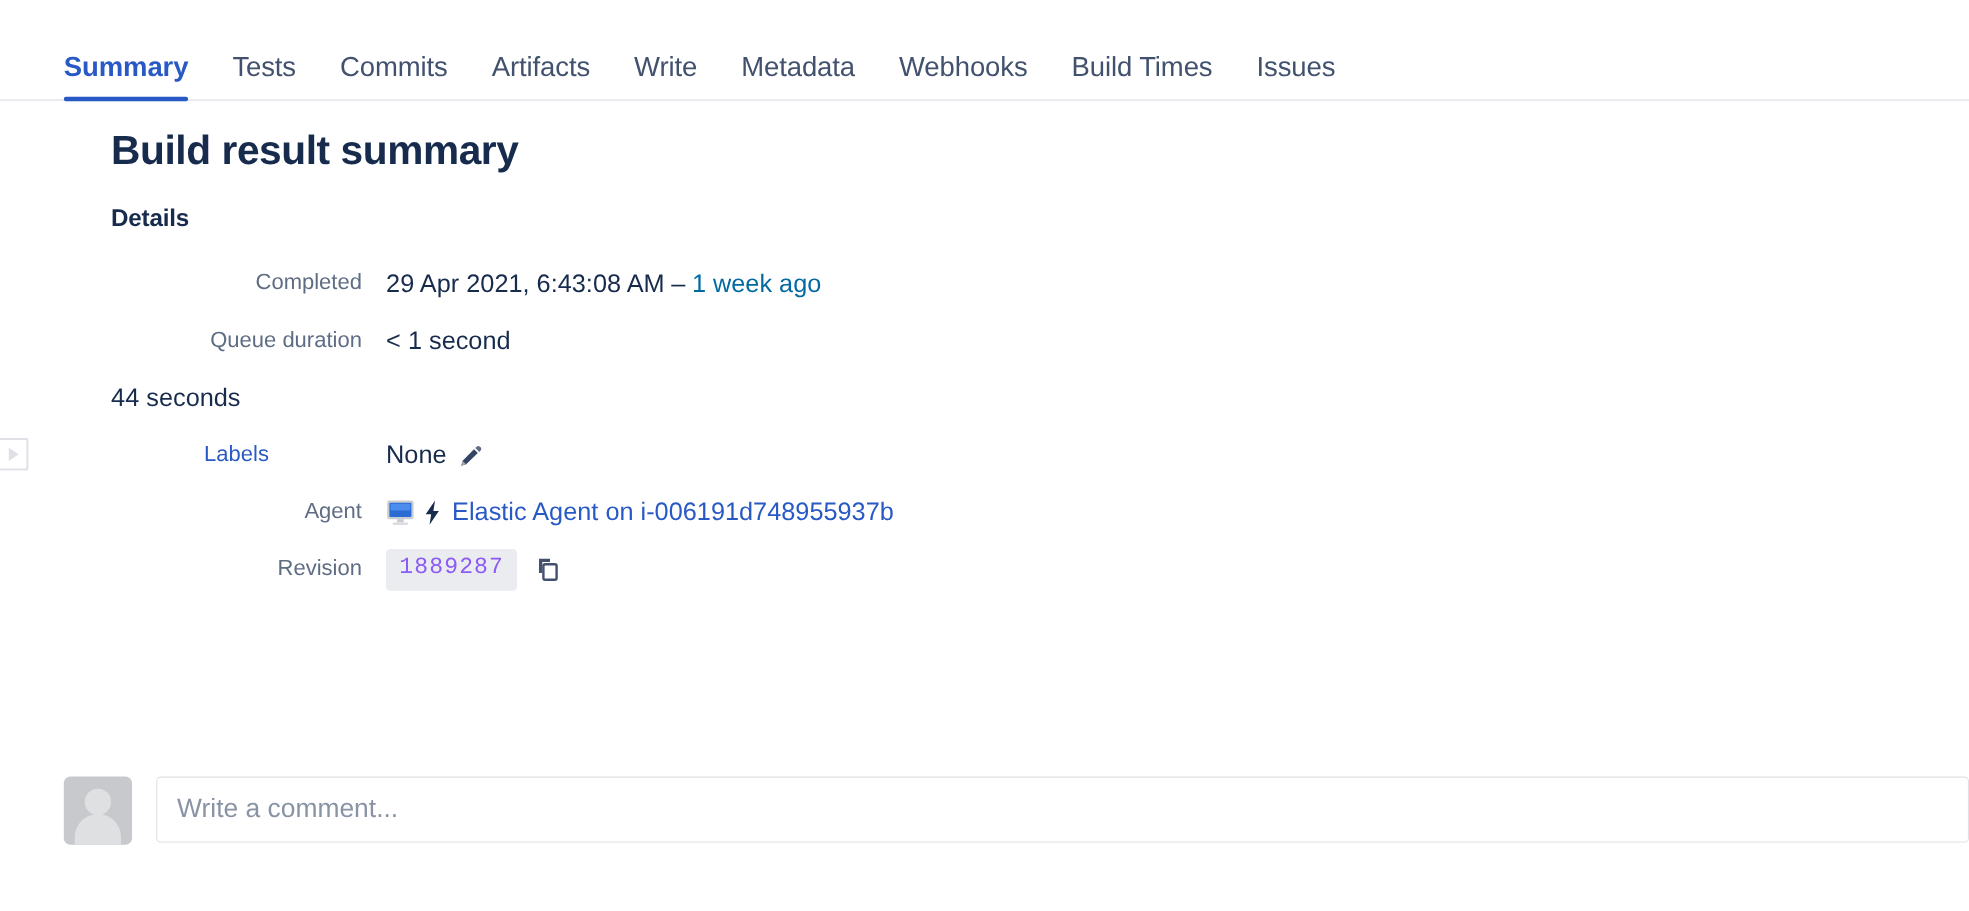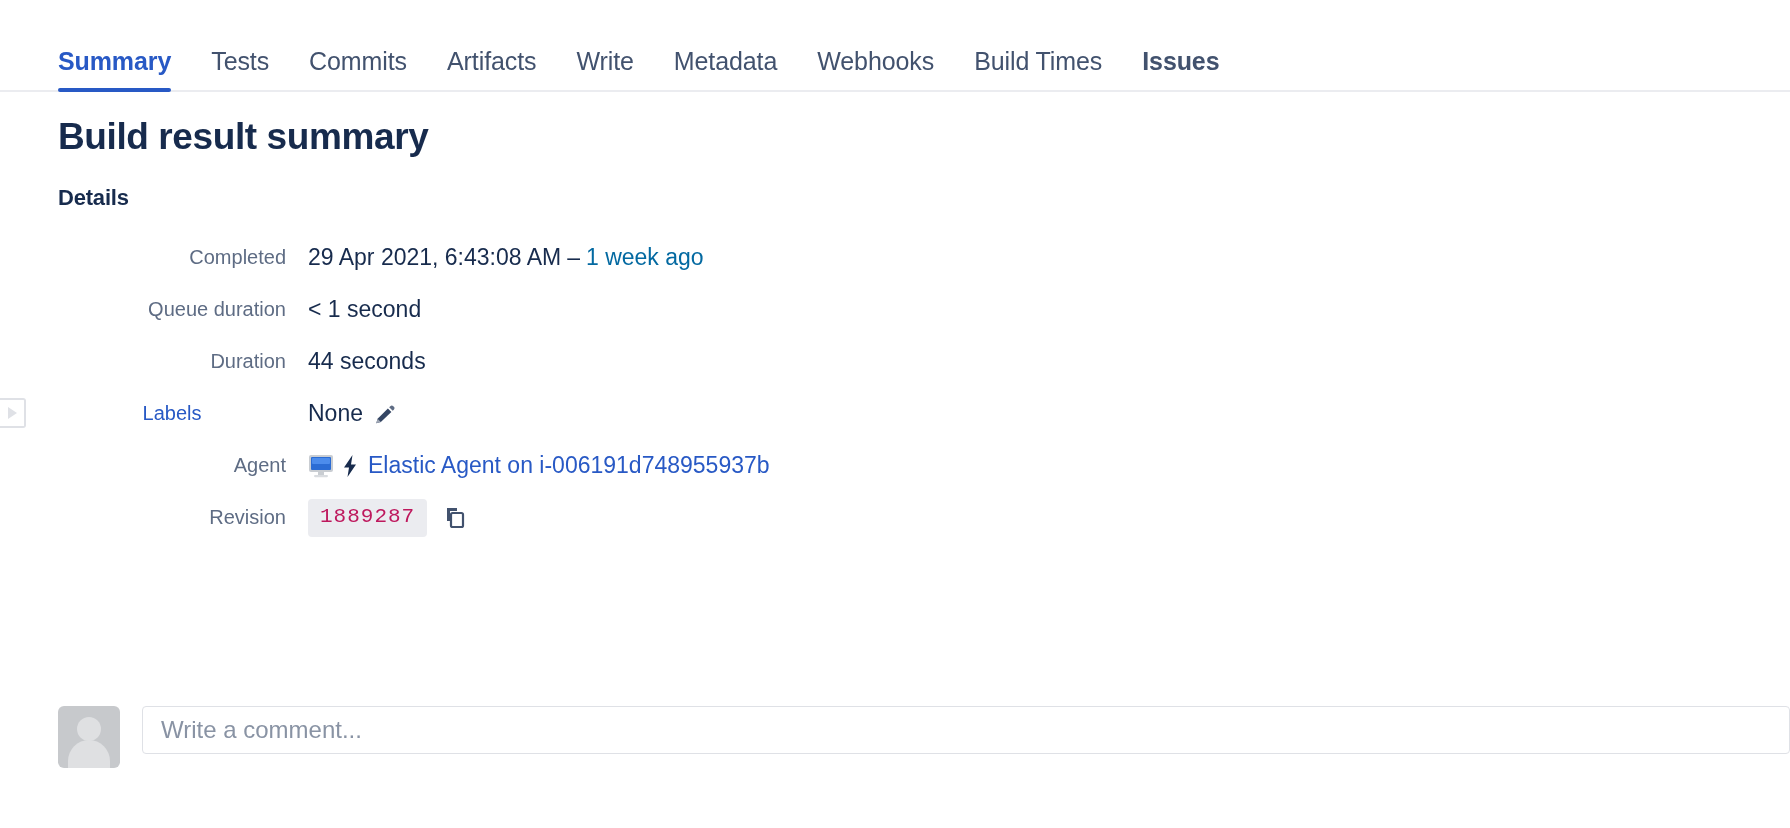--- a/index.html
+++ b/index.html
@@ -57,40 +57,41 @@
     line-height: 1;
     color: #42526E;
     padding: 0 0 16px 0;
     margin-right: 40px;
     cursor: pointer;
     white-space: nowrap;
     position: relative;
     font-weight: 400;
     letter-spacing: -0.1px;
   }
-  .tab:last-child { margin-right: 0; font-weight: bold; }
+  .tab:last-child { margin-right: 0; }
   .tab.active {
     color: #2859C5;
     font-weight: 700;
     text-align: center;
   }
   .tab.active::after {
     content: "";
     position: absolute;
     left: 0;
     right: 0;
     bottom: -2px;
     height: 4px;
     background: #2859C5;
     border-radius: 2px;
   }
 
   
   .content {
     padding: 0 0 0 58px;
+    margin-left: 43px;
   }
   .page-title {
     font-size: 37px;
     font-weight: 700;
     color: #172B4D;
     margin: 24px 0 0 0;
     letter-spacing: -0.4px;
     line-height: 1.15;
   }
   .section-title {
@@ -160,21 +161,21 @@
     align-items: center;
   }
 
   
   .revision-chip {
     background: #EBECF0;
     border-radius: 4px;
     padding: 4px 12px 6px 12px;
     font-family: "Liberation Mono", monospace;
     font-size: 21px;
-    color: #be185d;
+    color: #8b5cf6;
     letter-spacing: 1px;
     line-height: 1.35;
   }
   .copy-icon {
     display: inline-flex;
     margin-left: 14px;
     cursor: pointer;
     align-items: center;
   }
 
@@ -212,21 +213,21 @@
     height: 30px;
     border-radius: 21px 21px 0 0;
     background: #DFE0E2;
     left: 50%;
     transform: translateX(-50%);
     bottom: -2px;
   }
   .comment-input {
     margin-left: 22px;
     flex: 1 1 auto;
-    height: 48px;
+    height: 60px;
     box-sizing: border-box;
     border: 1px solid #DFE1E6;
     border-radius: 4px;
     background: #ffffff;
     font-family: "Liberation Sans", sans-serif;
     font-size: 24px;
     color: #172B4D;
     padding: 4px 18px;
     outline: none;
   }
@@ -268,21 +269,20 @@
         <span class="muted">1 week ago</span>
       </div>
     </div>
 
     <div class="detail-row">
       <div class="detail-label">Queue duration</div>
       <div class="detail-value">&lt; 1 second</div>
     </div>
 
     <div class="detail-row">
-      <div class="detail-label">Duration</div>
       <div class="detail-value">44 seconds</div>
     </div>
 
     <div class="detail-row">
       <div class="detail-label link">Labels</div>
       <div class="detail-value">
         <span>None</span>
         <span class="pencil-icon">
           <svg width="24" height="24" viewBox="0 0 24 24" aria-hidden="true">
             <path d="M20.3 4.2a2.1 2.1 0 0 0-3 0l-1.1 1.1 3.5 3.5 1.1-1.1a2.1 2.1 0 0 0-.5-3.5z" fill="#5E6C84"></path>

